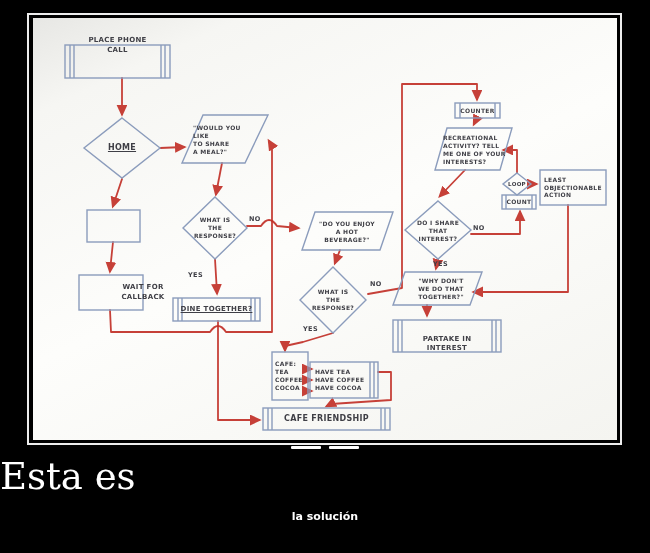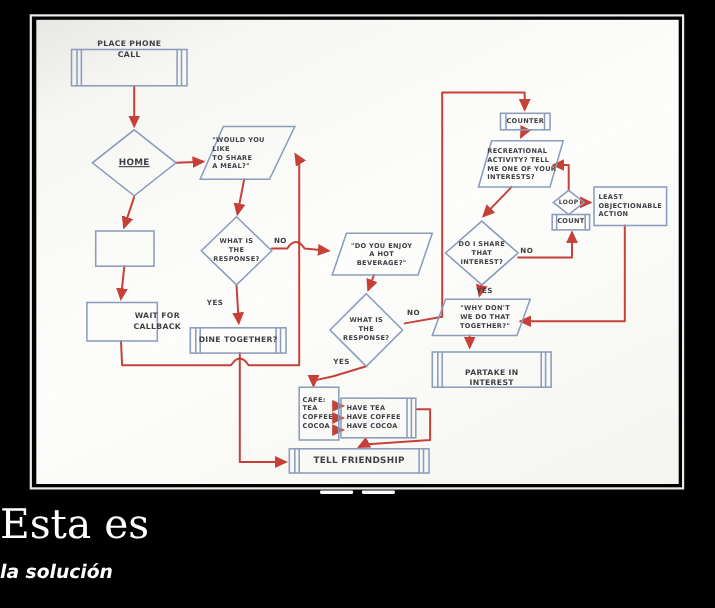--- a/index.html
+++ b/index.html
@@ -44,22 +44,22 @@
     color:#fff;font-size:17px;font-weight:700;letter-spacing:.4px;
     font-family:"DejaVu Sans",sans-serif;
   }
   
   .title{
     position:absolute;left:0;top:458px;width:650px;text-align:left;
     color:var(--title-white,#fff);font-family:"DejaVu Serif",serif;
     font-size:37px;line-height:1.05;font-weight:400;
   }
   .subtitle{
-    position:absolute;left:0;top:510px;width:650px;text-align:left;
-    color:var(--title-white,#fff);font-size:17px;font-weight:700;font-style:italic;
+    position:absolute;left:0;top:510px;width:650px;text-align:center;
+    color:var(--title-white,#fff);font-size:11px;font-weight:700;
   }
 </style>
 </head>
 <body>
 
 <div class="frame"></div>
 
 <div class="photo">
   <svg width="584" height="422" viewBox="0 0 584 422">
     <defs>
@@ -131,35 +131,35 @@
   <div class="lbl" style="left:51px;top:118px;width:76px;height:24px;font-size:8px;text-decoration:underline;">HOME</div>
   <div class="lbl" style="left:46px;top:257px;width:64px;height:35px;margin-left:32px;">WAIT FOR
 CALLBACK</div>
   <div class="lbl small left" style="left:152px;top:99px;width:80px;height:46px;padding-left:8px;">"WOULD YOU
 LIKE
 TO SHARE
 A MEAL?"</div>
   <div class="lbl small" style="left:150px;top:193px;width:64px;height:34px;">WHAT IS
 THE
 RESPONSE?</div>
-  <div class="lbl" style="left:140px;top:280px;width:87px;height:23px;">DINE TOGETHER?</div>
+  <div class="lbl" style="left:140px;top:280px;width:87px;height:23px;text-decoration:underline;">DINE TOGETHER?</div>
   <div class="lbl small" style="left:272px;top:196px;width:84px;height:36px;">"DO YOU ENJOY
 A HOT
 BEVERAGE?"</div>
   <div class="lbl small" style="left:267px;top:265px;width:66px;height:34px;">WHAT IS
 THE
 RESPONSE?</div>
   <div class="lbl small left" style="left:239px;top:336px;width:36px;height:44px;padding-left:3px;">CAFE:
 TEA
 COFFEE
 COCOA</div>
   <div class="lbl small left" style="left:282px;top:344px;width:63px;height:36px;">HAVE TEA
 HAVE COFFEE
 HAVE COCOA</div>
-  <div class="lbl" style="left:230px;top:390px;width:127px;height:22px;font-size:8px;">TELL FRIENDSHIP</div>
+  <div class="lbl" style="left:230px;top:390px;width:127px;height:22px;font-size:8px;">CAFE FRIENDSHIP</div>
   <div class="lbl small" style="left:422px;top:85px;width:45px;height:15px;">COUNTER</div>
   <div class="lbl small left" style="left:406px;top:112px;width:71px;height:40px;padding-left:4px;">RECREATIONAL
 ACTIVITY? TELL
 ME ONE OF YOUR
 INTERESTS?</div>
   <div class="lbl small" style="left:470px;top:161px;width:28px;height:11px;font-size:5.5px;">LOOP</div>
   <div class="lbl small" style="left:469px;top:177px;width:34px;height:14px;">COUNT</div>
   <div class="lbl small left" style="left:509px;top:152px;width:64px;height:35px;padding-left:2px;">LEAST
 OBJECTIONABLE
 ACTION</div>

